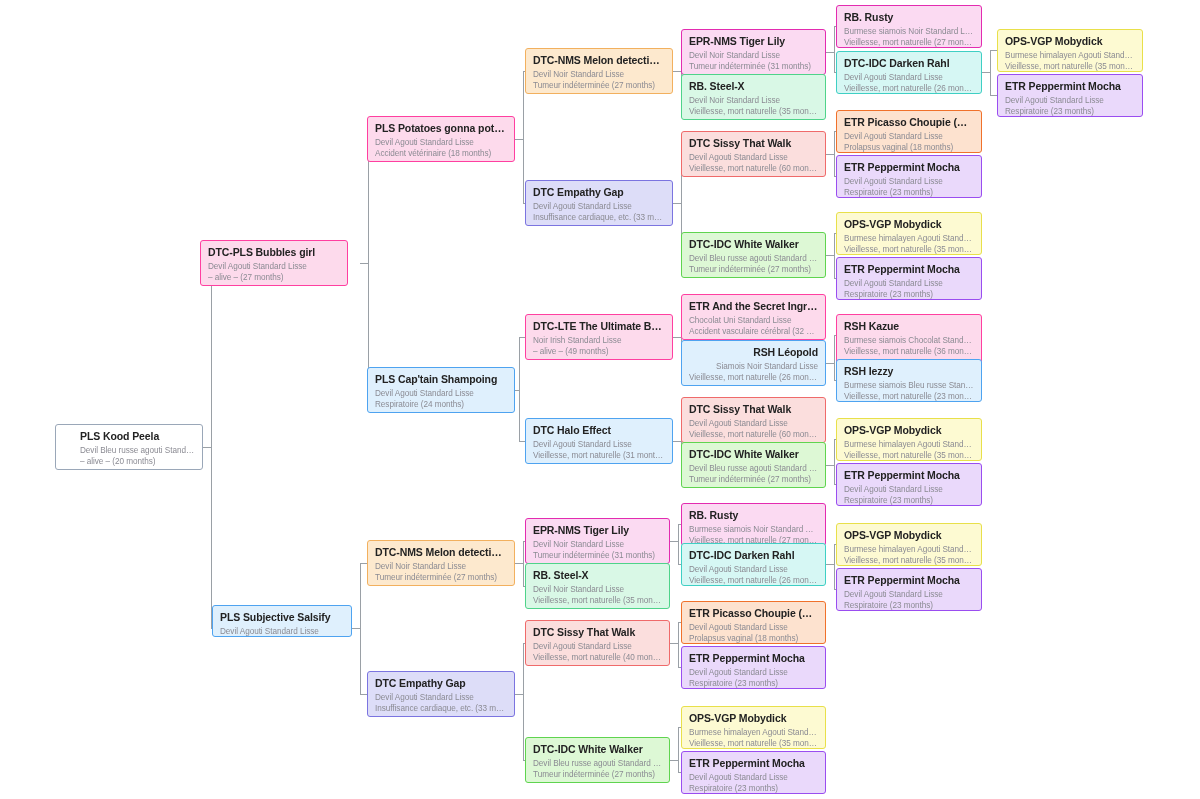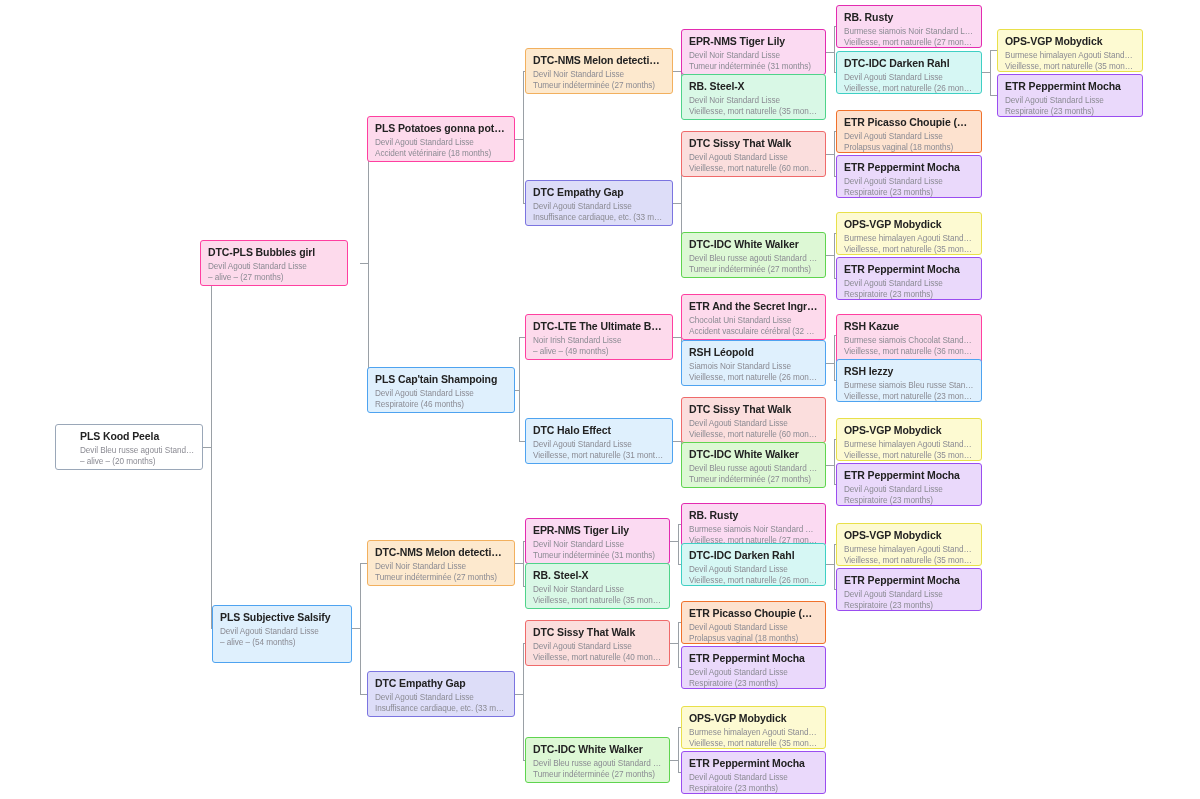--- a/index.html
+++ b/index.html
@@ -97,34 +97,34 @@
       <div class="node" id="node-n0" style="left: 55px; top: 424px; width: 148px; height: 46px; border-color: rgb(154, 167, 184); background: rgb(255, 255, 255); padding-left: 24px;">
         <div class="node-title">PLS Kood Peela</div>
         <div class="node-sub">Devil Bleu russe agouti Standard Lisse</div>
         <div class="node-sub2">– alive – (20 months)</div>
       </div>
       <div class="node" id="node-n1" style="left: 200px; top: 240px; width: 148px; height: 46px; border-color: rgb(255, 63, 160); background: rgb(253, 218, 236);">
         <div class="node-title">DTC-PLS Bubbles girl</div>
         <div class="node-sub">Devil Agouti Standard Lisse</div>
         <div class="node-sub2">– alive – (27 months)</div>
       </div>
-      <div class="node" id="node-n2" style="left: 212px; top: 605px; width: 140px; height: 58px; border-color: rgb(78, 163, 240); background: rgb(223, 240, 253);">
+      <div class="node" id="node-n2" style="left: 212px; top: 605px; width: 140px; height: 32px; border-color: rgb(78, 163, 240); background: rgb(223, 240, 253);">
         <div class="node-title">PLS Subjective Salsify</div>
         <div class="node-sub">Devil Agouti Standard Lisse</div>
         <div class="node-sub2">– alive – (54 months)</div>
       </div>
       <div class="node" id="node-n3" style="left: 367px; top: 116px; width: 148px; height: 46px; border-color: rgb(255, 63, 160); background: rgb(253, 218, 236);">
         <div class="node-title">PLS Potatoes gonna potate</div>
         <div class="node-sub">Devil Agouti Standard Lisse</div>
         <div class="node-sub2">Accident vétérinaire (18 months)</div>
       </div>
       <div class="node" id="node-n4" style="left: 367px; top: 367px; width: 148px; height: 46px; border-color: rgb(78, 163, 240); background: rgb(223, 240, 253);">
         <div class="node-title">PLS Cap'tain Shampoing</div>
         <div class="node-sub">Devil Agouti Standard Lisse</div>
-        <div class="node-sub2">Respiratoire (46 months)</div>
+        <div class="node-sub2">Respiratoire (24 months)</div>
       </div>
       <div class="node" id="node-n5" style="left: 525px; top: 48px; width: 148px; height: 46px; border-color: rgb(242, 176, 94); background: rgb(253, 233, 206);">
         <div class="node-title">DTC-NMS Melon detection girl</div>
         <div class="node-sub">Devil Noir Standard Lisse</div>
         <div class="node-sub2">Tumeur indéterminée (27 months)</div>
       </div>
       <div class="node" id="node-n6" style="left: 525px; top: 180px; width: 148px; height: 46px; border-color: rgb(123, 116, 224); background: rgb(221, 221, 248);">
         <div class="node-title">DTC Empathy Gap</div>
         <div class="node-sub">Devil Agouti Standard Lisse</div>
         <div class="node-sub2">Insuffisance cardiaque, etc. (33 months)</div>
@@ -157,21 +157,21 @@
       <div class="node" id="node-n12" style="left: 681px; top: 232px; width: 145px; height: 46px; border-color: rgb(95, 212, 79); background: rgb(221, 248, 213);">
         <div class="node-title">DTC-IDC White Walker</div>
         <div class="node-sub">Devil Bleu russe agouti Standard Lisse</div>
         <div class="node-sub2">Tumeur indéterminée (27 months)</div>
       </div>
       <div class="node" id="node-n13" style="left: 681px; top: 294px; width: 145px; height: 46px; border-color: rgb(255, 63, 160); background: rgb(253, 218, 236);">
         <div class="node-title">ETR And the Secret Ingredient</div>
         <div class="node-sub">Chocolat Uni Standard Lisse</div>
         <div class="node-sub2">Accident vasculaire cérébral (32 months)</div>
       </div>
-      <div class="node" id="node-n14" style="left: 681px; top: 340px; width: 145px; height: 46px; border-color: rgb(78, 163, 240); background: rgb(223, 240, 253);">
+      <div class="node" id="node-n14" style="left: 681px; top: 340px; width: 145px; height: 46px; border-color: rgb(78, 163, 240); background: rgb(223, 240, 253); text-align: right;">
         <div class="node-title">RSH Léopold</div>
         <div class="node-sub">Siamois Noir Standard Lisse</div>
         <div class="node-sub2">Vieillesse, mort naturelle (26 months)</div>
       </div>
       <div class="node" id="node-n15" style="left: 681px; top: 397px; width: 145px; height: 46px; border-color: rgb(239, 106, 106); background: rgb(251, 222, 221);">
         <div class="node-title">DTC Sissy That Walk</div>
         <div class="node-sub">Devil Agouti Standard Lisse</div>
         <div class="node-sub2">Vieillesse, mort naturelle (60 months)</div>
       </div>
       <div class="node" id="node-n16" style="left: 681px; top: 442px; width: 145px; height: 46px; border-color: rgb(95, 212, 79); background: rgb(221, 248, 213);">

